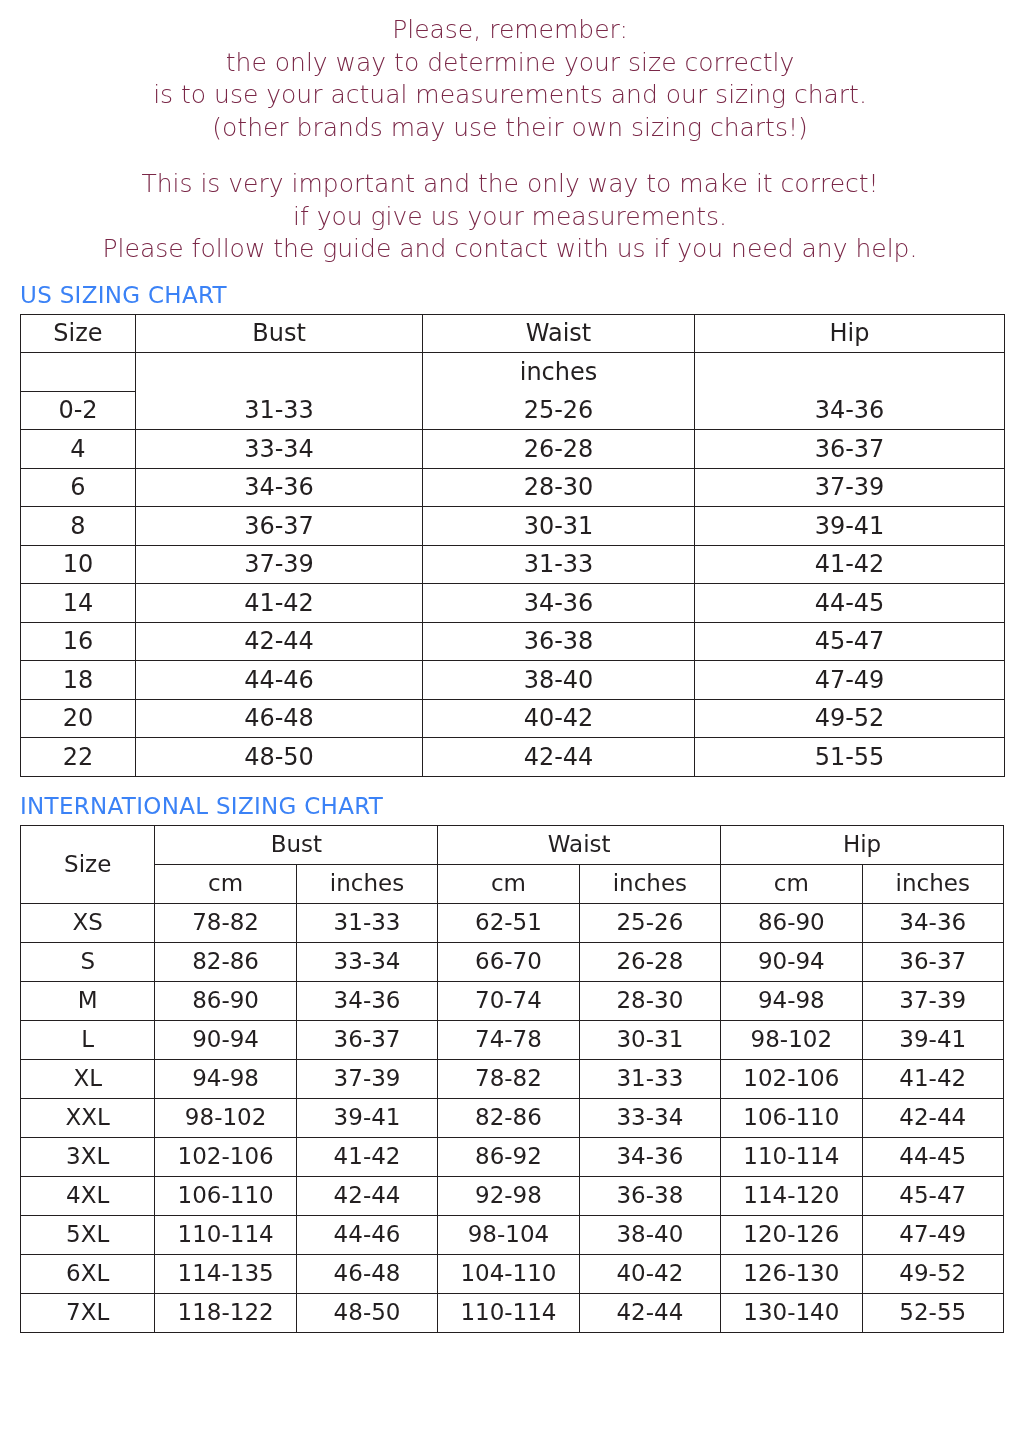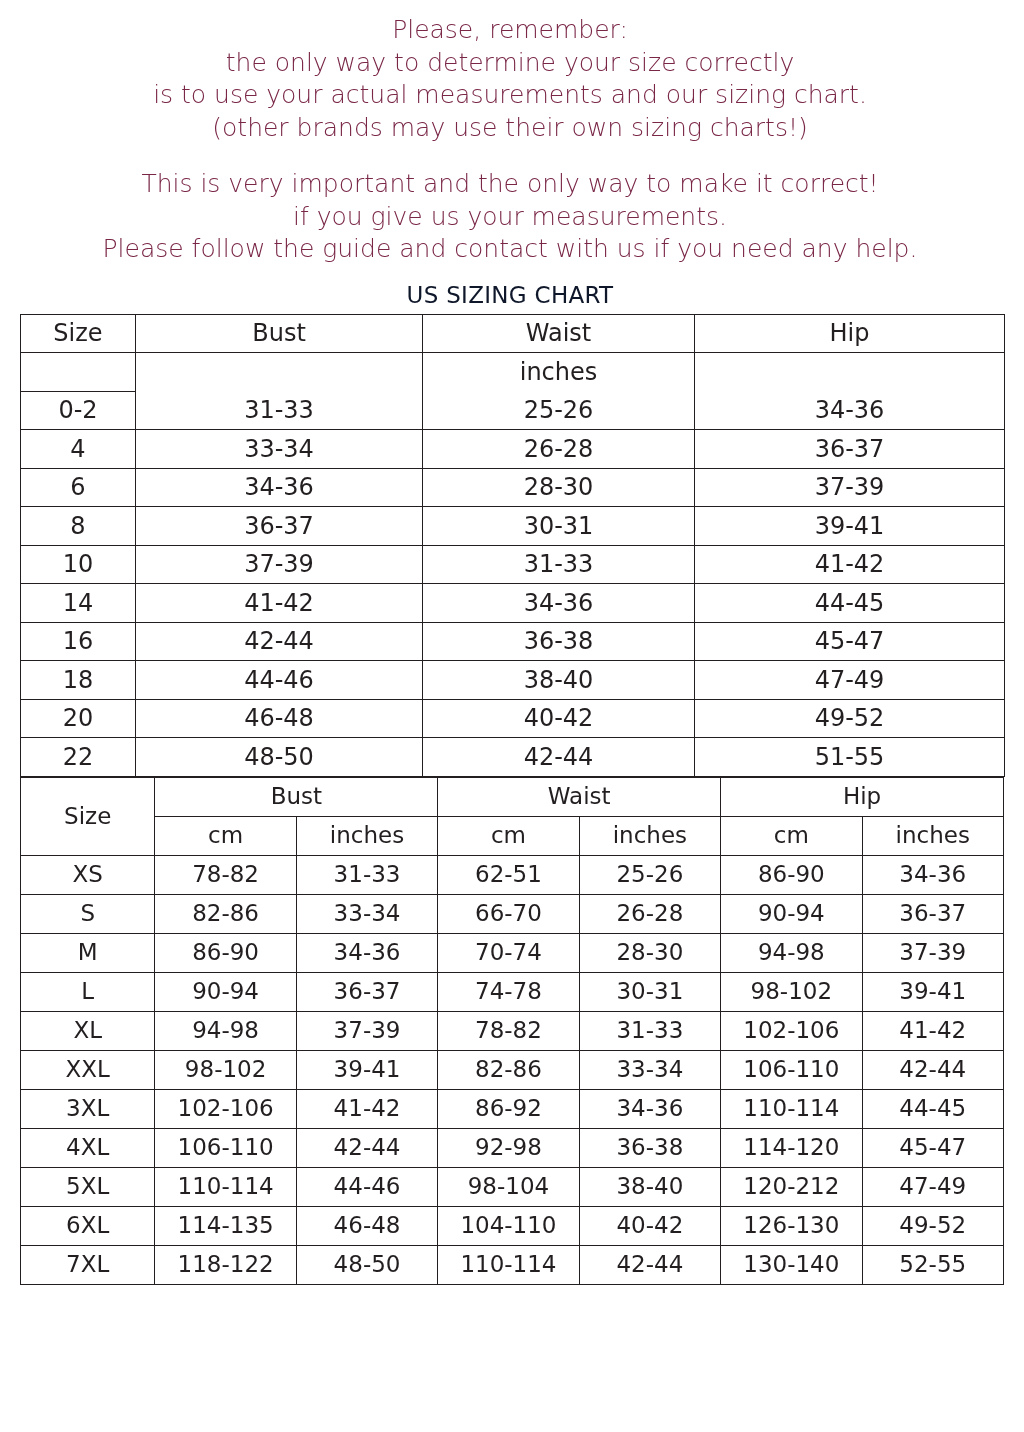--- a/index.html
+++ b/index.html
@@ -27,22 +27,22 @@
     font-family: "DejaVu Sans", sans-serif;
     font-weight: 300;
   }
   .intro .block-gap {
     height: 24px;
   }
   .intro p {
     margin: 0;
   }
   .chart-title {
-    text-align: center;
-    color: #0f172a;
+    text-align: left;
+    color: #3b82f6;
     font-size: 23px;
     font-family: "DejaVu Sans", sans-serif;
     margin: 16px 0 6px 0;
     letter-spacing: 0.3px;
   }
   table {
     border-collapse: collapse;
     width: 984px;
     margin: 0 auto;
     table-layout: fixed;
@@ -183,20 +183,21 @@
       </tr>
       <tr>
         <td>22</td>
         <td>48-50</td>
         <td>42-44</td>
         <td>51-55</td>
       </tr>
     </tbody>
   </table>
 
+  <div class="chart-title">INTERNATIONAL SIZING CHART</div>
 
   <table id="intl-table">
     <colgroup>
       <col class="i-col-size">
       <col class="i-col-cell">
       <col class="i-col-cell">
       <col class="i-col-cell">
       <col class="i-col-cell">
       <col class="i-col-cell">
       <col class="i-col-cell">
@@ -287,21 +288,21 @@
         <td>36-38</td>
         <td>114-120</td>
         <td>45-47</td>
       </tr>
       <tr>
         <td>5XL</td>
         <td>110-114</td>
         <td>44-46</td>
         <td>98-104</td>
         <td>38-40</td>
-        <td>120-212</td>
+        <td>120-126</td>
         <td>47-49</td>
       </tr>
       <tr>
         <td>6XL</td>
         <td>114-135</td>
         <td>46-48</td>
         <td>104-110</td>
         <td>40-42</td>
         <td>126-130</td>
         <td>49-52</td>

